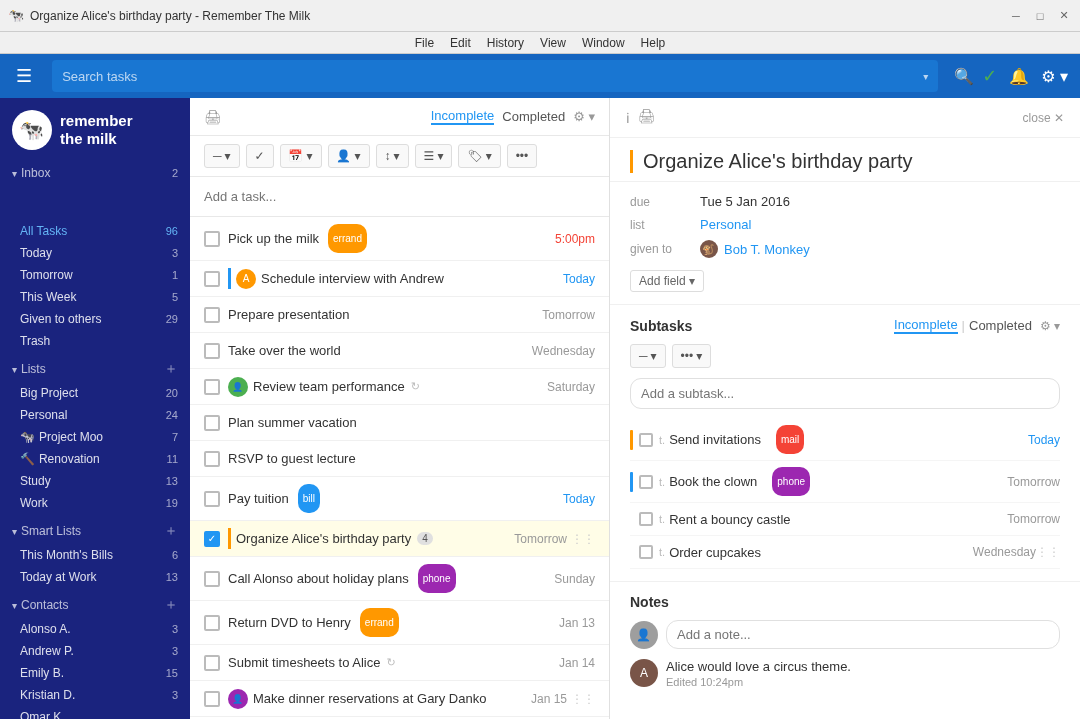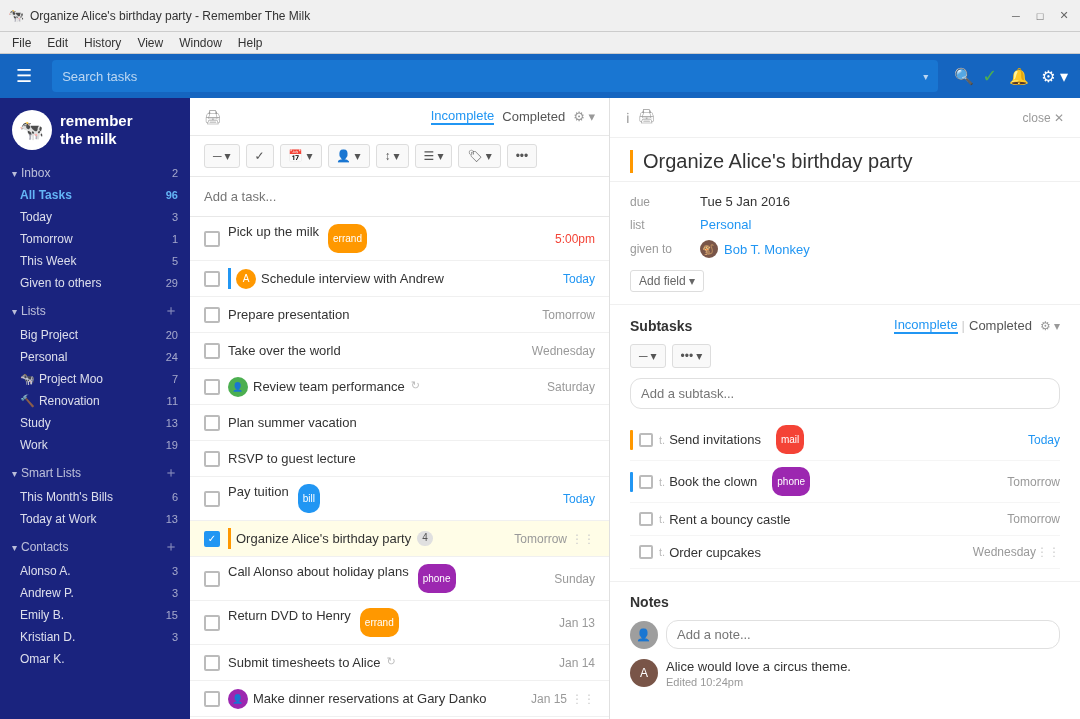--- a/index.html
+++ b/index.html
@@ -7,21 +7,21 @@
 
     
     .window-frame { width: 1080px; height: 719px; background: #fff; display: flex; flex-direction: column; box-shadow: 0 4px 20px rgba(0,0,0,0.4); }
     .title-bar { background: #f0f0f0; height: 32px; display: flex; align-items: center; padding: 0 8px; border-bottom: 1px solid #ccc; }
     .title-bar-icon { width: 16px; height: 16px; margin-right: 6px; }
     .title-bar-text { font-size: 12px; color: #333; flex: 1; }
     .title-bar-controls { display: flex; gap: 8px; }
     .title-bar-btn { width: 16px; height: 16px; display: flex; align-items: center; justify-content: center; cursor: pointer; font-size: 11px; color: #666; }
 
     
-    .menu-bar { background: #f0f0f0; height: 22px; display: flex; align-items: center; padding: 0 4px; border-bottom: 1px solid #ccc; }
+    .menu-bar { background: #f0f0f0; height: 22px; display: flex; align-items: center; padding: 0 4px; border-bottom: 1px solid #ccc; justify-content: center; }
     .menu-item { padding: 0 8px; font-size: 12px; color: #333; cursor: pointer; height: 100%; display: flex; align-items: center; }
 
     
     .toolbar { background: #1565c0; height: 44px; display: flex; align-items: center; padding: 0 12px; gap: 8px; }
     .hamburger-btn { color: #fff; cursor: pointer; font-size: 18px; padding: 4px; }
     .search-container { flex: 1; display: flex; align-items: center; background: #1976d2; border-radius: 4px; padding: 16px 10px; height: 18px; margin: 9px 8px; }
     .search-input { background: transparent; border: none; outline: none; color: #fff; font-size: 13px; flex: 1; }
     .search-input::placeholder { color: rgba(255,255,255,0.7); }
     .search-arrow { color: rgba(255,255,255,0.7); margin-left: 4px; font-size: 10px; }
     .search-icon { color: #fff; font-size: 16px; }
@@ -63,21 +63,21 @@
 
     .task-add { padding: 8px 14px; border-bottom: 1px solid #e8e8e8; }
     .task-add-input { width: 100%; border: none; outline: none; font-size: 13px; color: #999; padding: 4px 0; }
 
     .task-list { flex: 1; overflow-y: auto; }
     .task-item { display: flex; align-items: center; padding: 7px 14px; border-bottom: 1px solid #f0f0f0; cursor: pointer; min-height: 36px; }
     .task-item.selected { background: #fffde7; }
     .task-checkbox { width: 16px; height: 16px; border: 2px solid #bbb; border-radius: 2px; margin-right: 8px; flex-shrink: 0; display: flex; align-items: center; justify-content: center; cursor: pointer; }
     .task-checkbox.checked { border-color: #2196f3; background: #2196f3; }
     .task-checkbox.checked::after { content: '✓'; color: #fff; font-size: 10px; }
-    .task-name { flex: 1; font-size: 13px; color: #333; display: flex; gap: 6px; }
+    .task-name { flex: 1; font-size: 13px; color: #333; display: flex; align-items: center; gap: 6px; }
     .task-name-text { }
     .task-avatar { width: 20px; height: 20px; border-radius: 50%; background: #ff9800; display: flex; align-items: center; justify-content: center; font-size: 10px; color: #fff; flex-shrink: 0; }
     .task-date { font-size: 12px; color: #999; white-space: nowrap; margin-left: 8px; }
     .task-date.today { color: #2196f3; }
     .task-date.overdue { color: #f44336; }
     .task-tag { font-size: 10px; padding: 9px 5px; border-radius: 10px; color: #fff; margin-left: 3px; }
     .tag-errand { background: #ff9800; }
     .tag-bill { background: #2196f3; }
     .tag-phone { background: #9c27b0; }
     .tag-mail { background: #f44336; }
@@ -182,39 +182,42 @@
           <div>the milk</div>
         </div>
       </div>
 
       <div class="sidebar-section">
         <div class="sidebar-section-header">
           <span class="sidebar-section-arrow">▾</span>
           <span class="sidebar-section-title">Inbox</span>
           <span class="sidebar-item-count">2</span>
         </div>
-        <div class="sidebar-item" style="color:#64b5f6;font-weight:bold;">
+        <div class="sidebar-item" style="color:#64b5f6;font-weight:normal;margin-top:36px;">
           <span class="sidebar-item-name">All Tasks</span>
           <span class="sidebar-item-count" style="color:#64b5f6;">96</span>
         </div>
         <div class="sidebar-item">
           <span class="sidebar-item-name">Today</span>
           <span class="sidebar-item-count">3</span>
         </div>
         <div class="sidebar-item">
           <span class="sidebar-item-name">Tomorrow</span>
           <span class="sidebar-item-count">1</span>
         </div>
         <div class="sidebar-item">
           <span class="sidebar-item-name">This Week</span>
           <span class="sidebar-item-count">5</span>
         </div>
         <div class="sidebar-item">
           <span class="sidebar-item-name">Given to others</span>
           <span class="sidebar-item-count">29</span>
+        </div>
+        <div class="sidebar-item">
+          <span class="sidebar-item-name">Trash</span>
         </div>
       </div>
 
       <div class="sidebar-section">
         <div class="sidebar-section-header">
           <span class="sidebar-section-arrow">▾</span>
           <span class="sidebar-section-title">Lists</span>
           <span class="sidebar-section-add">＋</span>
         </div>
         <div class="sidebar-item">

